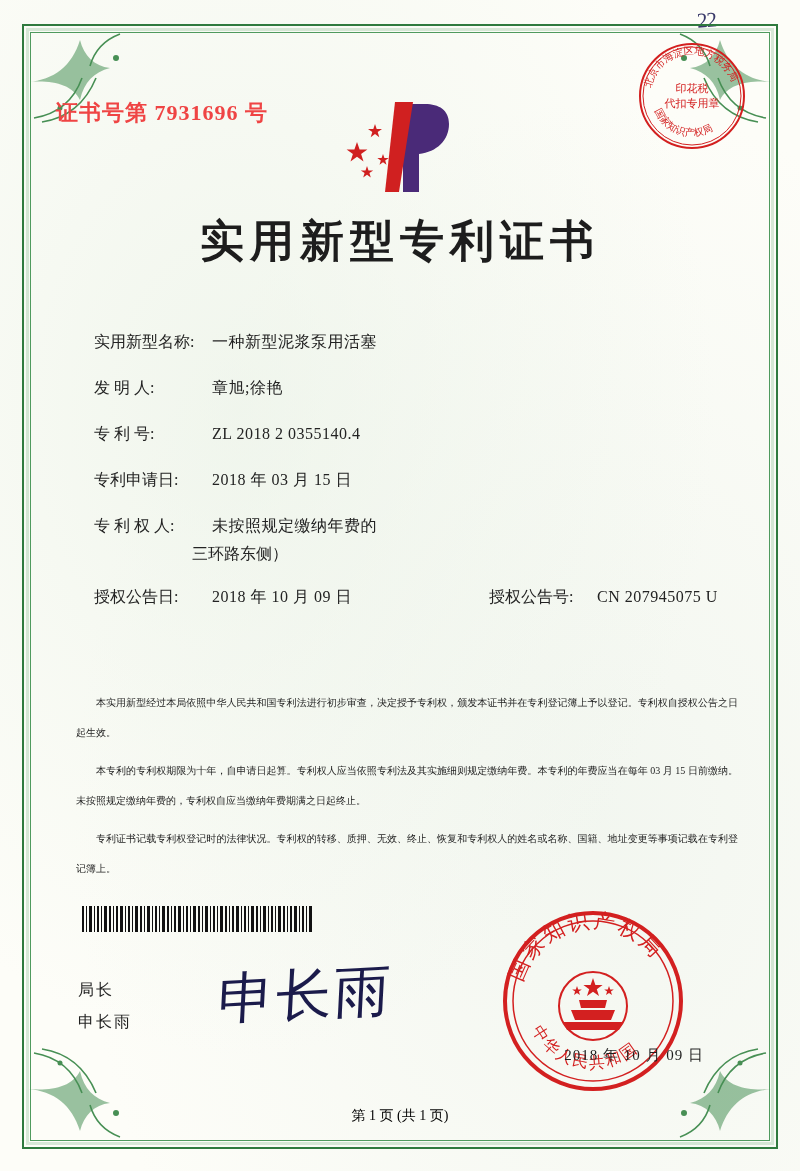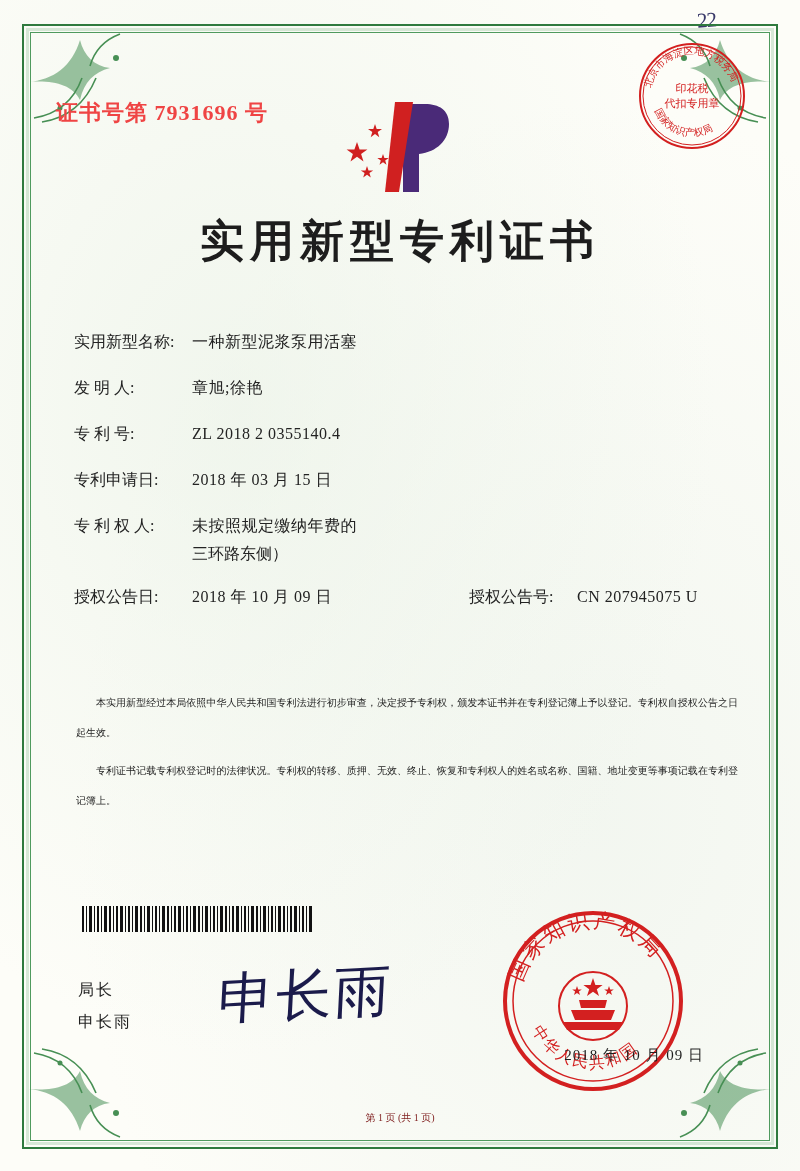--- a/index.html
+++ b/index.html
@@ -131,20 +131,21 @@
     right: 60px;
     top: 330px;
     font-size: 16px;
     color: #232323;
   }
   .row {
     display: flex;
     align-items: flex-end;
     margin-bottom: 22px;
     line-height: 1.5;
+    margin-left: 20px;
   }
   .row .lbl {
     flex: 0 0 118px;
     letter-spacing: 0px;
     white-space: nowrap;
   }
   .row .val {
     flex: 1 1 auto;
     letter-spacing: 0.5px;
   }
@@ -240,22 +241,22 @@
     color: #1f1f1f;
     letter-spacing: 1px;
   }
 
   
   .footer {
     position: absolute;
     left: 0; right: 0;
     bottom: 46px;
     text-align: center;
-    font-size: 10px;
-    color: #7f1d1d;
+    font-size: 14px;
+    color: #000000;
   }
 </style>
 </head>
 <body>
 
 <div class="page">
 
   <div class="paper-tint"></div>
 
   <div class="corner-number">22</div>
@@ -391,20 +392,21 @@
       </span>
       <span class="right">
         <span class="lbl2">授权公告号:</span>
         <span class="val">CN 207945075 U</span>
       </span>
     </div>
   </div>
 
   <div class="body-text">
     <p>本实用新型经过本局依照中华人民共和国专利法进行初步审查，决定授予专利权，颁发本证书并在专利登记簿上予以登记。专利权自授权公告之日起生效。</p>
+    <p>本专利的专利权期限为十年，自申请日起算。专利权人应当依照专利法及其实施细则规定缴纳年费。本专利的年费应当在每年 03 月 15 日前缴纳。未按照规定缴纳年费的，专利权自应当缴纳年费期满之日起终止。</p>
     <p>专利证书记载专利权登记时的法律状况。专利权的转移、质押、无效、终止、恢复和专利权人的姓名或名称、国籍、地址变更等事项记载在专利登记簿上。</p>
   </div>
 
   <div class="barcode">
     <svg viewBox="0 0 232 26" preserveAspectRatio="none">
       <g fill="#111">
         <rect x="0" y="0" width="2" height="26"></rect>
           <rect x="4" y="0" width="1" height="26"></rect>
         <rect x="7" y="0" width="3" height="26"></rect>
           <rect x="12" y="0" width="1" height="26"></rect>

